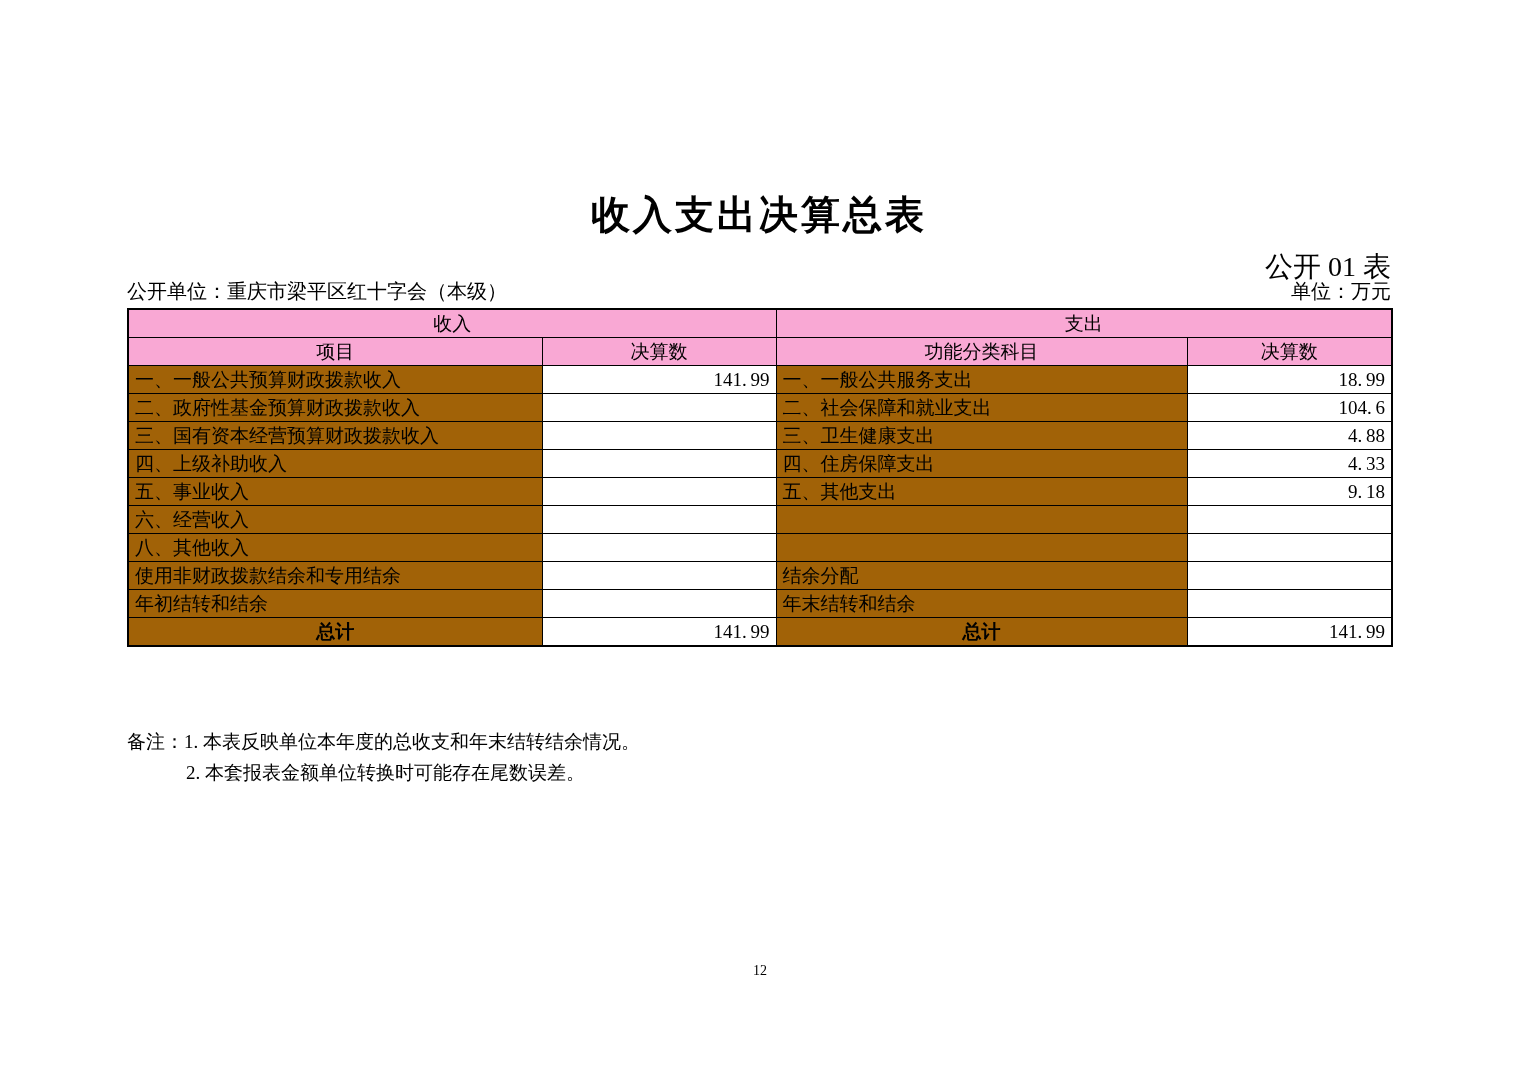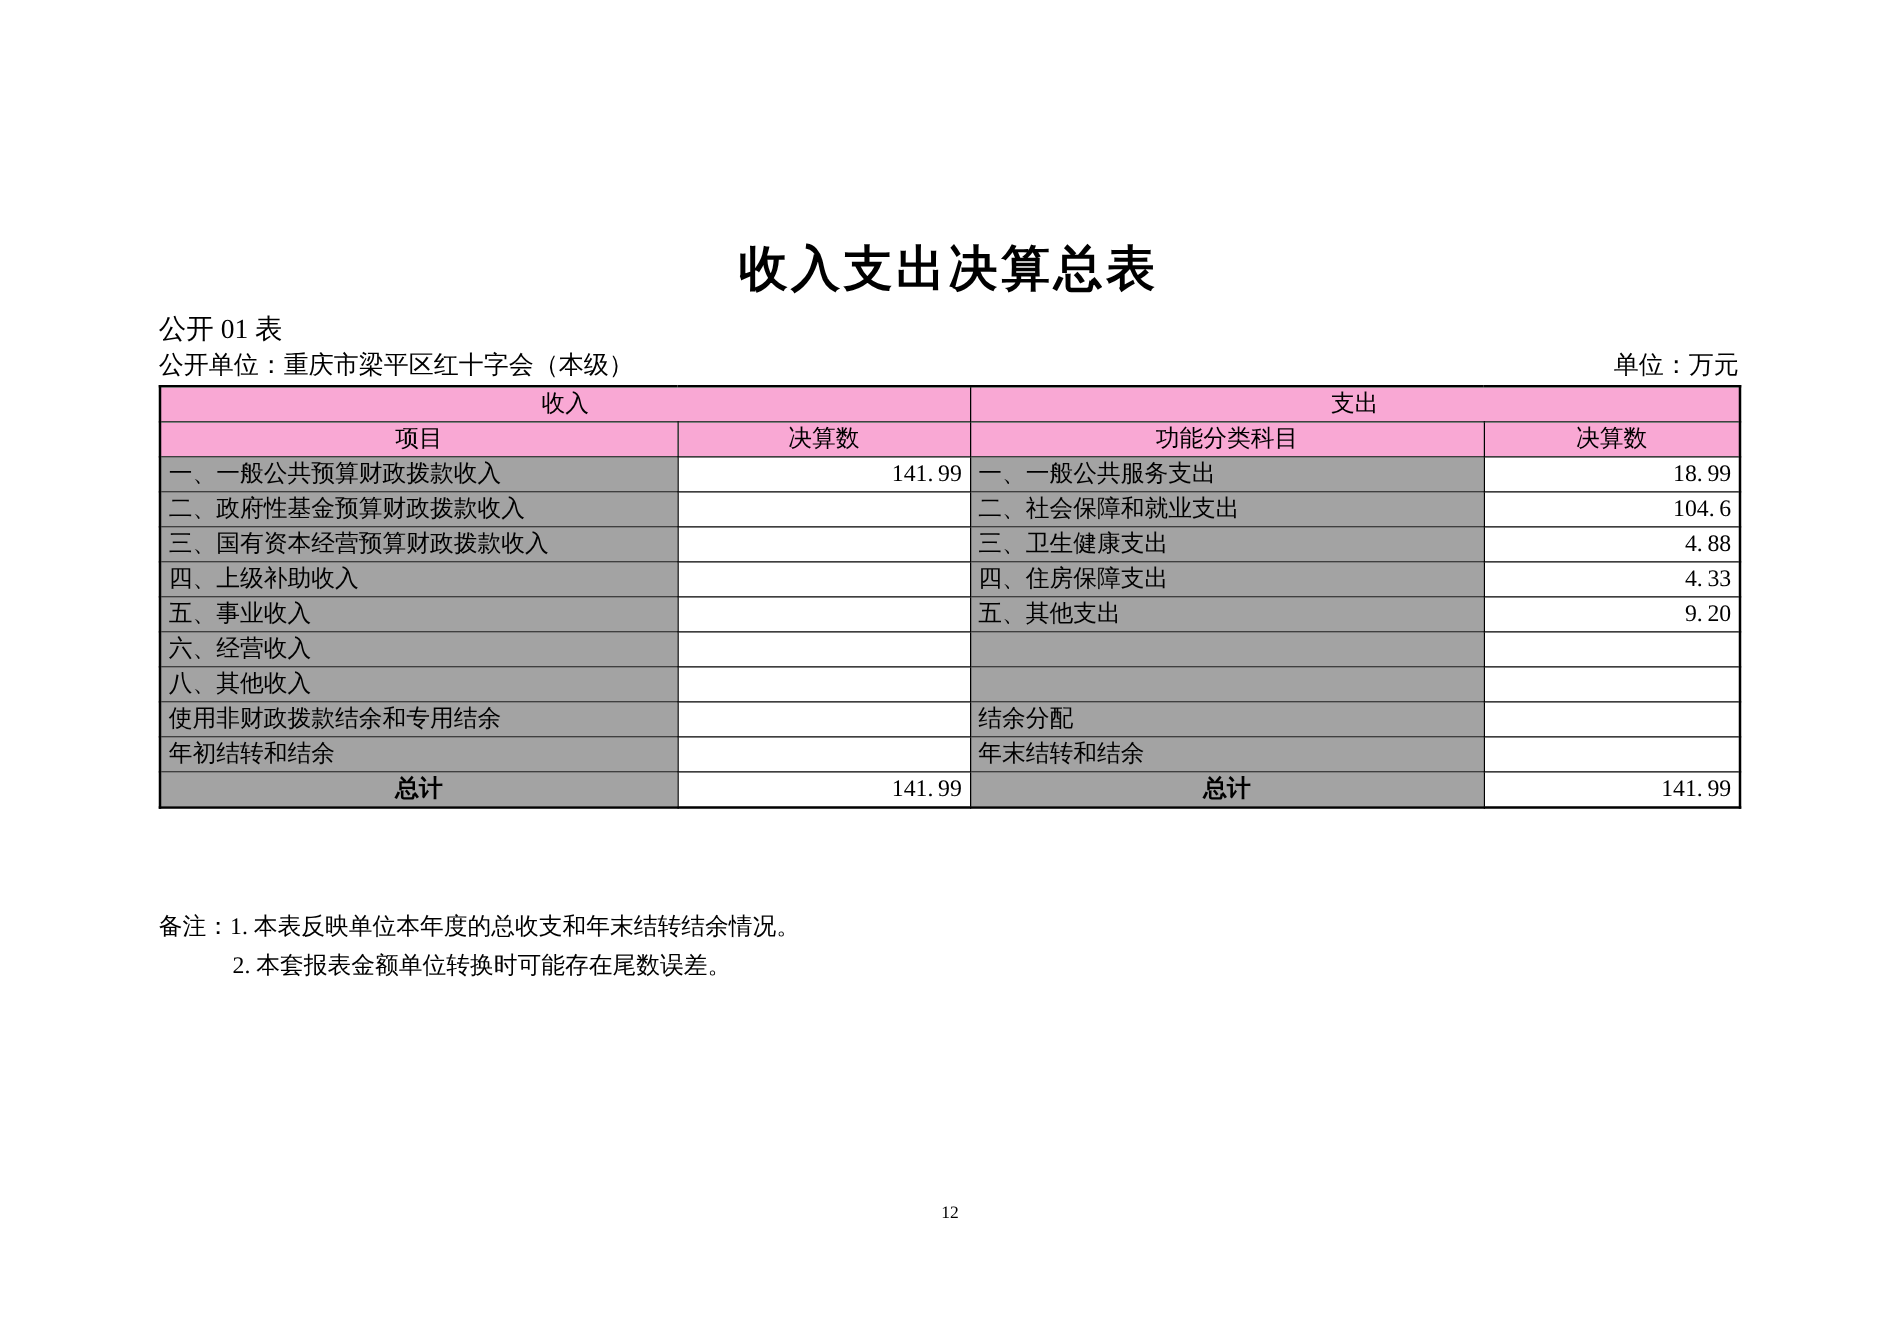--- a/index.html
+++ b/index.html
@@ -14,21 +14,22 @@
     position: absolute;
     left: 127px; top: 188px; width: 1264px;
     text-align: center;
     font-size: 39px; font-weight: 700;
     letter-spacing: 3px;
     white-space: nowrap;
   }
   .meta-line1 {
     position: absolute;
     left: 127px; top: 248px; width: 1264px;
-    font-size: 22px;
+    text-align: right;
+    font-size: 28px;
   }
   .meta-line2 {
     position: absolute;
     left: 127px; top: 278px; width: 1264px;
     display: flex; justify-content: space-between;
     font-size: 20px;
   }
   table.main {
     position: absolute;
     left: 127px; top: 308px;
@@ -41,21 +42,21 @@
   table.main th, table.main td {
     border: 1px solid #000;
     height: 27px;
     line-height: 27px;
     padding: 0 6px;
     overflow: hidden;
     white-space: nowrap;
     font-weight: normal;
   }
   .hdr { background: #f9a8d4; text-align: center; font-weight: 700; }
-  td.lbl { background: #a3a3a3; text-align: left; }
+  td.lbl { background: #a16207; text-align: left; }
   td.num { background: #ffffff; text-align: right; }
   tr.total td.lbl { text-align: center; font-weight: 700; }
   .notes {
     position: absolute;
     left: 127px; top: 726px;
     font-size: 19px;
     line-height: 31px;
   }
   .notes .note-line2 { padding-left: 59px; }
   .page-number {
@@ -118,21 +119,21 @@
       <tr>
         <td class="lbl">四、上级补助收入</td>
         <td class="num"></td>
         <td class="lbl">四、住房保障支出</td>
         <td class="num">4. 33</td>
       </tr>
       <tr>
         <td class="lbl">五、事业收入</td>
         <td class="num"></td>
         <td class="lbl">五、其他支出</td>
-        <td class="num">9. 20</td>
+        <td class="num">9. 18</td>
       </tr>
       <tr>
         <td class="lbl">六、经营收入</td>
         <td class="num"></td>
         <td class="lbl"></td>
         <td class="num"></td>
       </tr>
       <tr>
         <td class="lbl">八、其他收入</td>
         <td class="num"></td>

